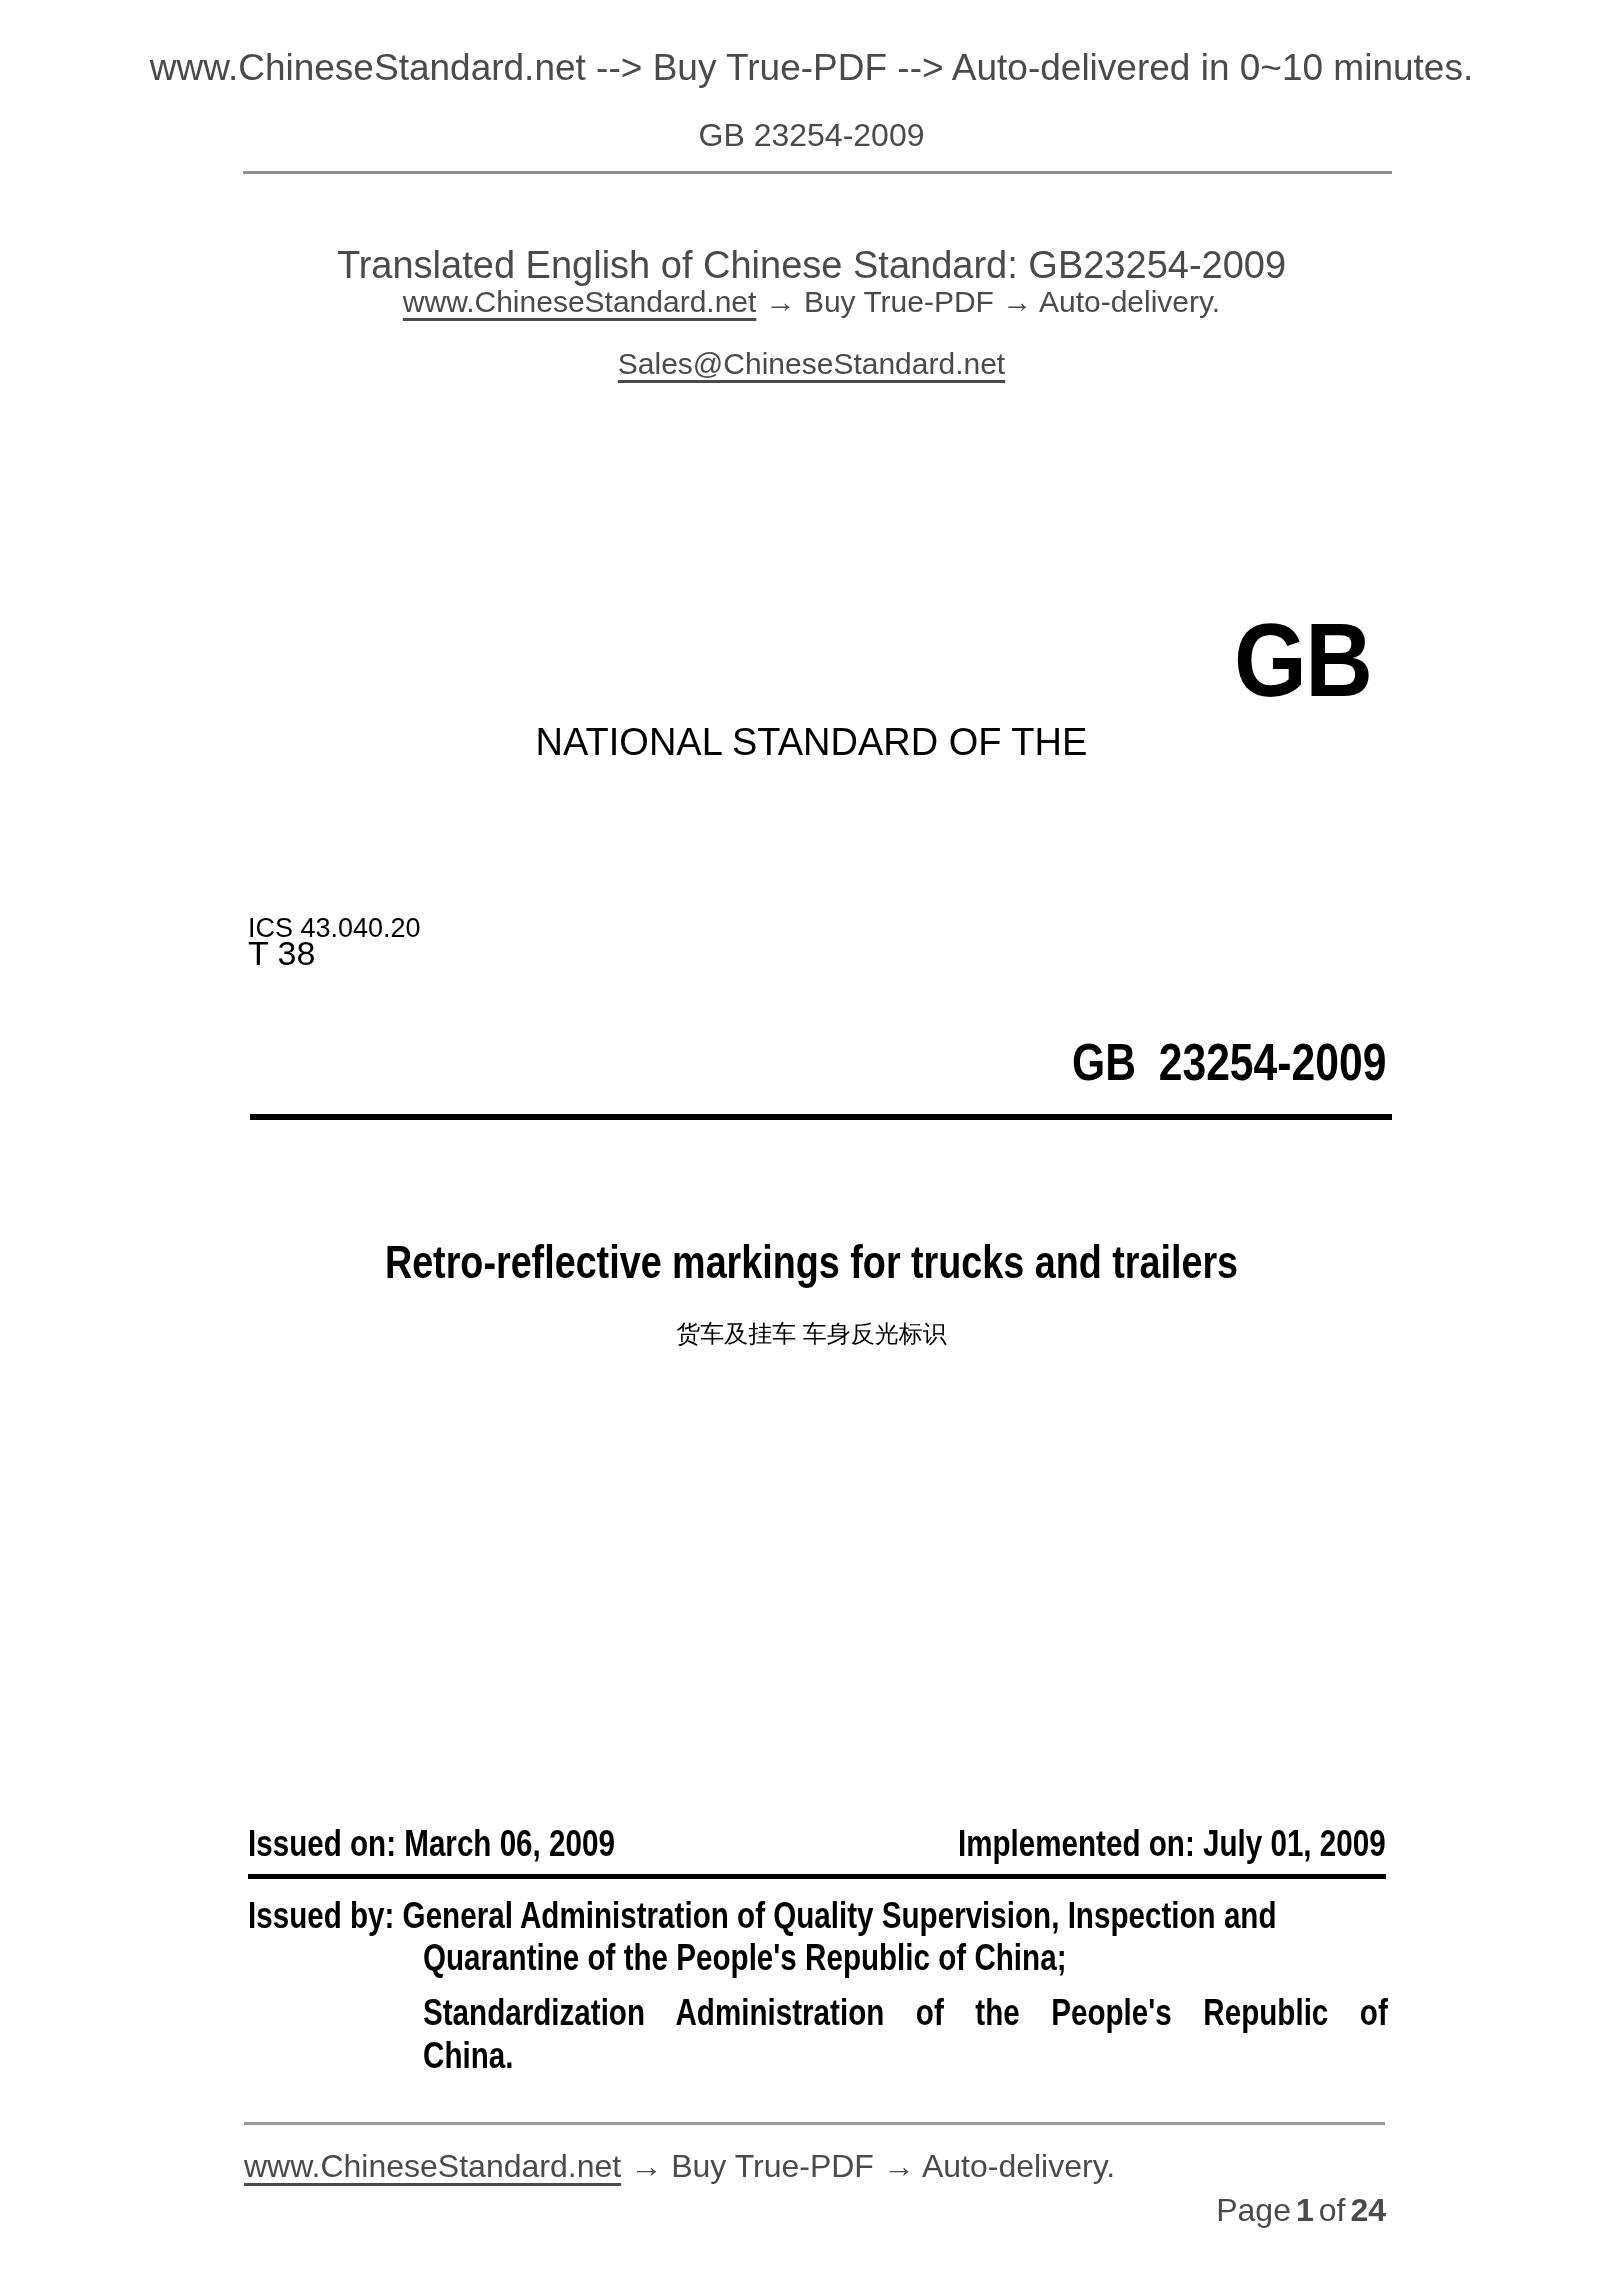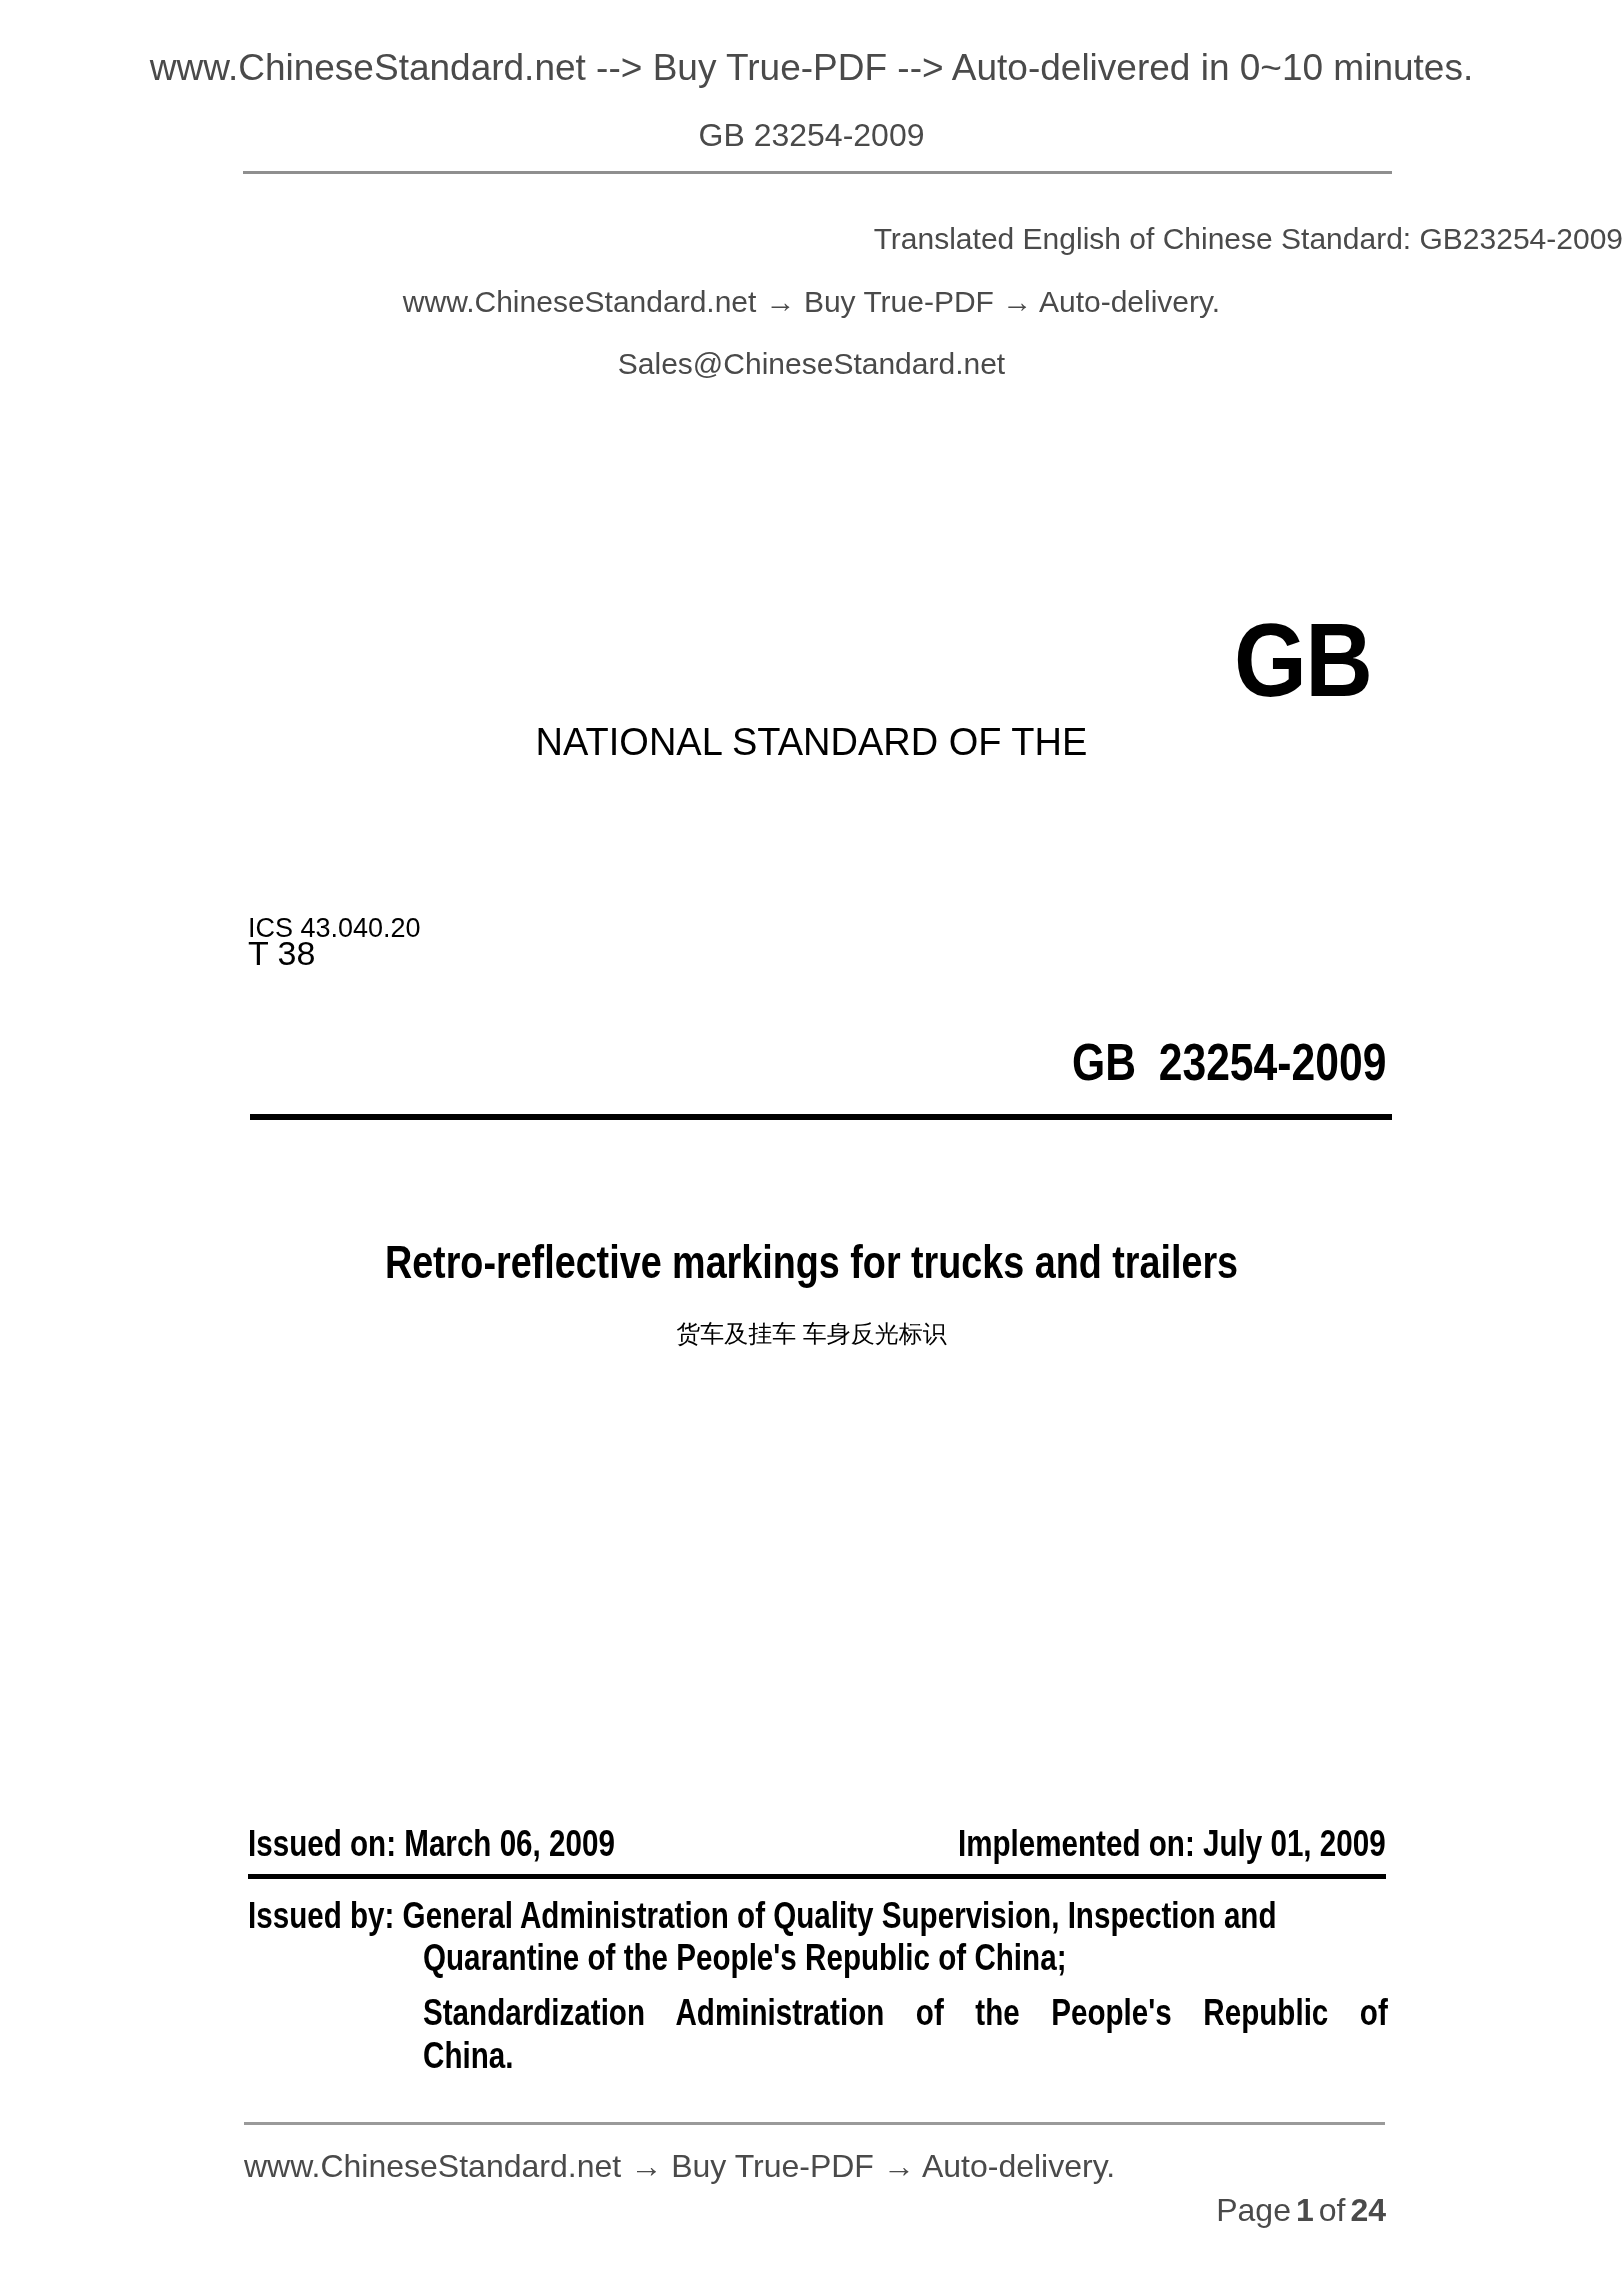--- a/index.html
+++ b/index.html
@@ -9,30 +9,31 @@
     height: 2258px;
     background: #ffffff;
     overflow: hidden;
     font-family: "Liberation Sans", "DejaVu Sans", sans-serif;
     color: #000000;
   }
   .abs { position: absolute; line-height: 1; white-space: nowrap; }
   .center { left: 0; width: 100%; text-align: center; }
   .gray { color: #4a4a4a; }
   .link-underline {
+    text-decoration: underline;
     text-decoration-thickness: 2.5px;
     text-underline-offset: 5.8px;
   }
   .rest { margin-left: 9.2px; }
 
   .tagline   { top: 49px;  font-size: 37px; }
   .doc-code-top { top: 119px; font-size: 32px; }
   .divider-top { top: 171px; left: 243px; width: 1149px; height: 2.5px; background: #8f8f8f; }
 
-  .intro-1 { top: 224px; font-size: 30px; text-align: right; }
+  .intro-1 { top: 246px; font-size: 38px; }
   .intro-2 { top: 287px; font-size: 30px; }
   .intro-3 { top: 349px; font-size: 30px; }
 
   .gb-logo {
     top: 608px; left: 1234px;
     font-size: 104px; font-weight: bold;
     transform: scaleX(0.90); transform-origin: left center;
     letter-spacing: -1.7px;
   }
   .org-1 { top: 723px; font-size: 38px; }

